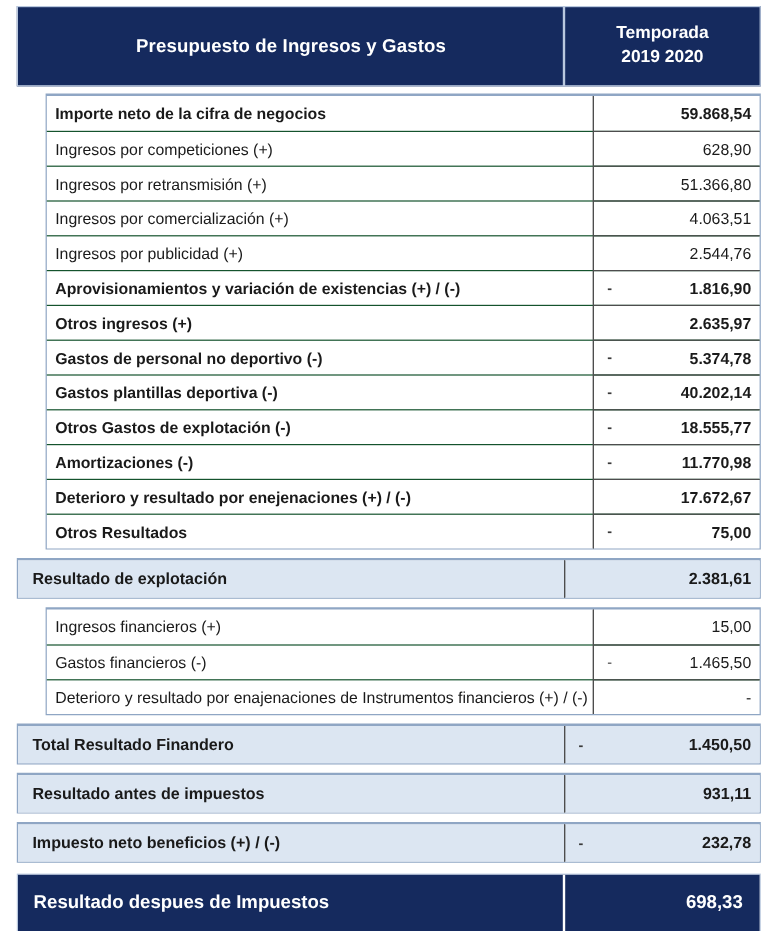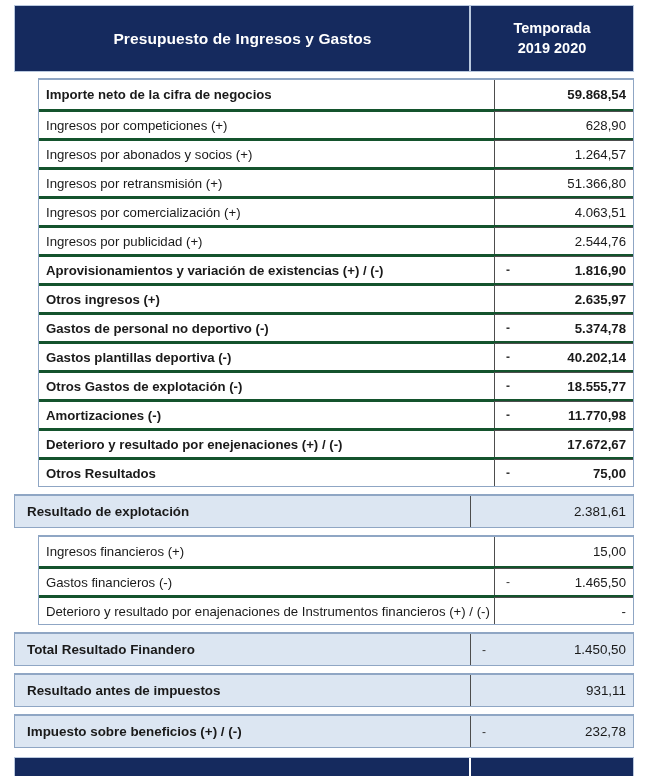--- a/index.html
+++ b/index.html
@@ -89,21 +89,21 @@
   
   .group {
     margin-bottom: 7px;
     border: 1px solid #8fa6c4;
     border-top-width: 2px;
     background: #ffffff;
     margin-left: 24px;
   }
   .group .row {
     height: 29px;
-    border-top: 3px solid #14532d;
+    border-top: 1px solid #14532d;
   }
   .group .row:first-child {
     border-top: none;
   }
   .group .cell-label {
     font-size: 13.2px;
     border-right: 1px solid #4d4d4d;
   }
   .group .cell-value {
     font-size: 13.2px;
@@ -134,21 +134,21 @@
     background: #dce6f2;
   }
   .summary .cell-label {
     font-size: 13.4px;
     font-weight: bold;
     border-right: 1px solid #4d4d4d;
     padding-left: 12px;
   }
   .summary .cell-value {
     font-size: 13.4px;
-    font-weight: normal;
+    font-weight: bold;
     border-left: 1px solid #4d4d4d;
     margin-left: -1px;
   }
 
   
   .total {
     margin-top: 9px;
     border: 1px solid #b9c8de;
   }
   .total .row {
@@ -195,27 +195,20 @@
         </div>
       </div>
       <div class="row">
         <div class="cell-label">Ingresos por competiciones (+)</div>
         <div class="cell-value">
           <span class="sign"></span>
           <span>628,90</span>
         </div>
       </div>
       <div class="row">
-        <div class="cell-label">Ingresos por abonados y socios (+)</div>
-        <div class="cell-value">
-          <span class="sign"></span>
-          <span>1.264,57</span>
-        </div>
-      </div>
-      <div class="row">
         <div class="cell-label">Ingresos por retransmisión (+)</div>
         <div class="cell-value">
           <span class="sign"></span>
           <span>51.366,80</span>
         </div>
       </div>
       <div class="row">
         <div class="cell-label">Ingresos por comercialización (+)</div>
         <div class="cell-value">
           <span class="sign"></span>
@@ -336,21 +329,21 @@
       <div class="cell-label">Resultado antes de impuestos</div>
       <div class="cell-value">
         <span class="sign"></span>
         <span>931,11</span>
       </div>
     </div>
   </div>
 
   <div class="summary">
     <div class="row">
-      <div class="cell-label">Impuesto sobre beneficios  (+) / (-)</div>
+      <div class="cell-label">Impuesto neto beneficios  (+) / (-)</div>
       <div class="cell-value">
         <span class="sign">-</span>
         <span>232,78</span>
       </div>
     </div>
   </div>
 
   <div class="total">
     <div class="row">
       <div class="cell-label">Resultado despues de Impuestos</div>

